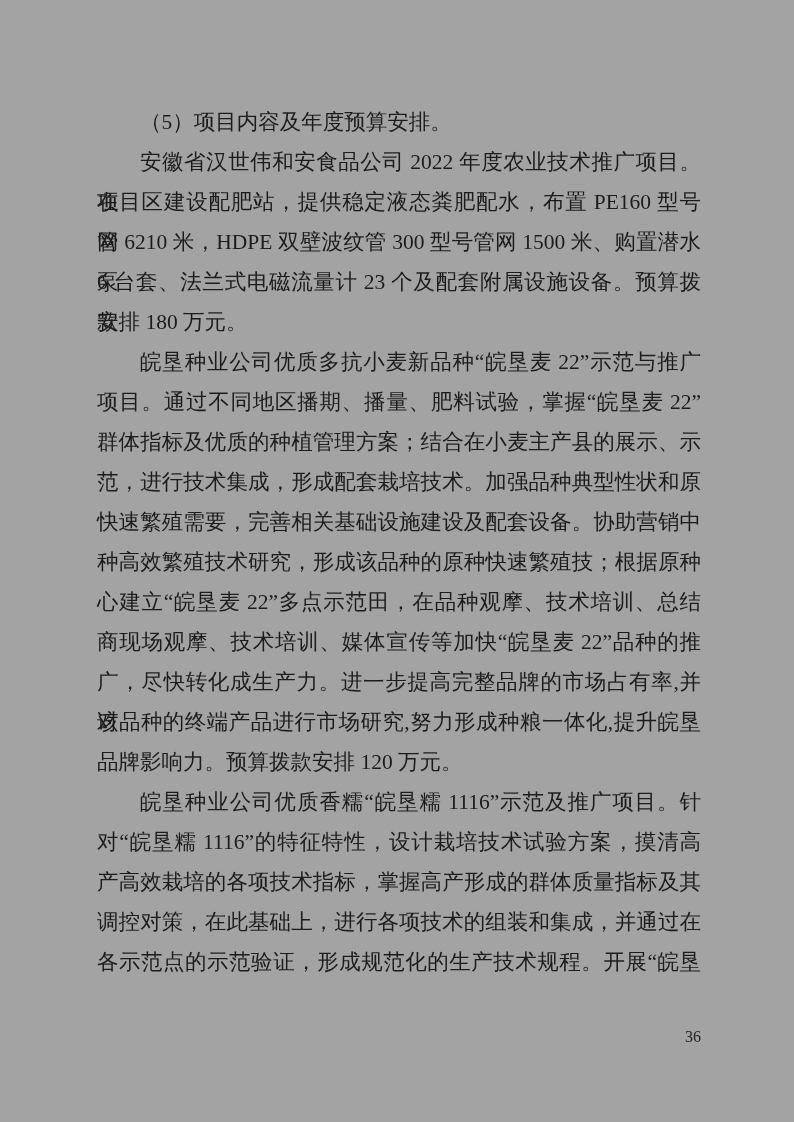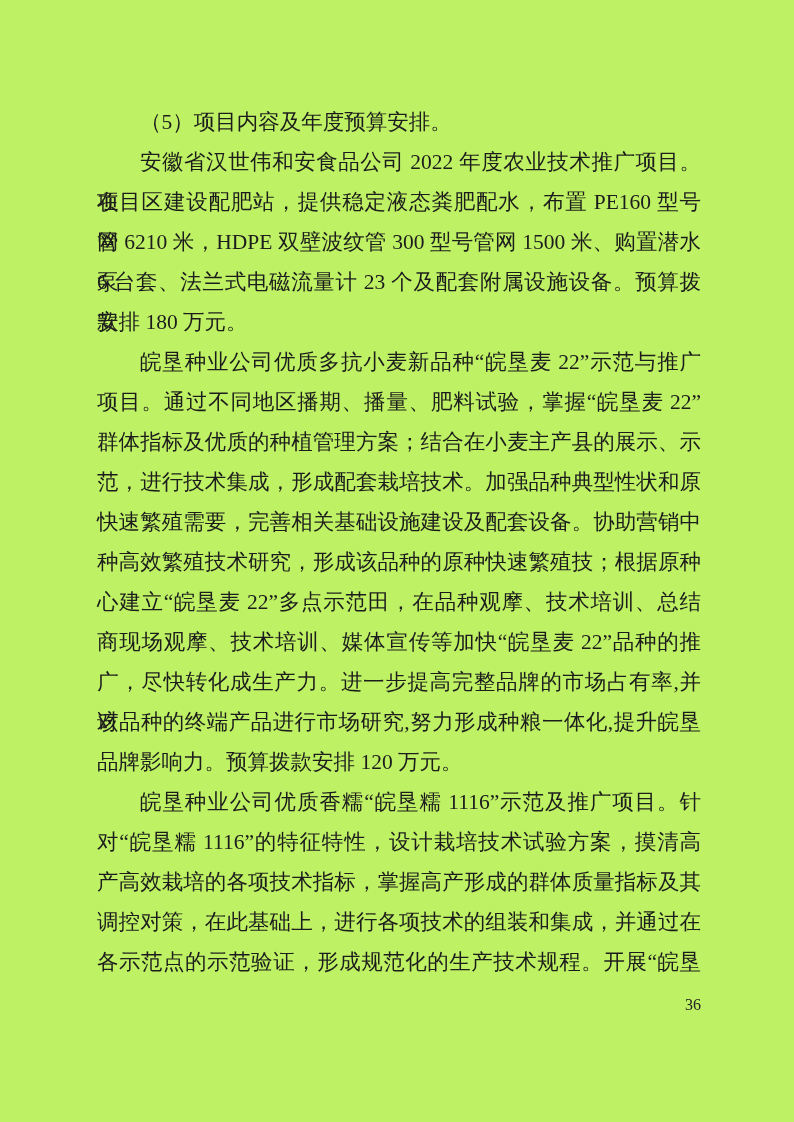--- a/index.html
+++ b/index.html
@@ -4,21 +4,21 @@
 <style>
   html, body {
     margin: 0;
     padding: 0;
     background: #ffffff;
   }
   .page {
     position: relative;
     width: 794px;
     height: 1122px;
-    background: #bef264;
+    background: #a3a3a3;
     overflow: hidden;
     font-family: "Liberation Serif", "DejaVu Serif", serif;
     color: #1c1c1c;
   }
   .doc-body {
     position: absolute;
     left: 97px;
     top: 102px;
     width: 604px;
   }
@@ -37,21 +37,21 @@
   .text-line.indent {
     padding-left: 43px;
   }
   .text-line.stretch.indent {
     padding-left: 0;
     text-indent: 43px;
   }
   .page-number {
     position: absolute;
     right: 93px;
-    top: 994px;
+    top: 1026px;
     font-size: 16px;
     line-height: 22px;
     color: #222222;
     font-family: "Liberation Serif", "DejaVu Serif", serif;
   }
 </style>
 </head>
 <body>
 
 <div class="page">

